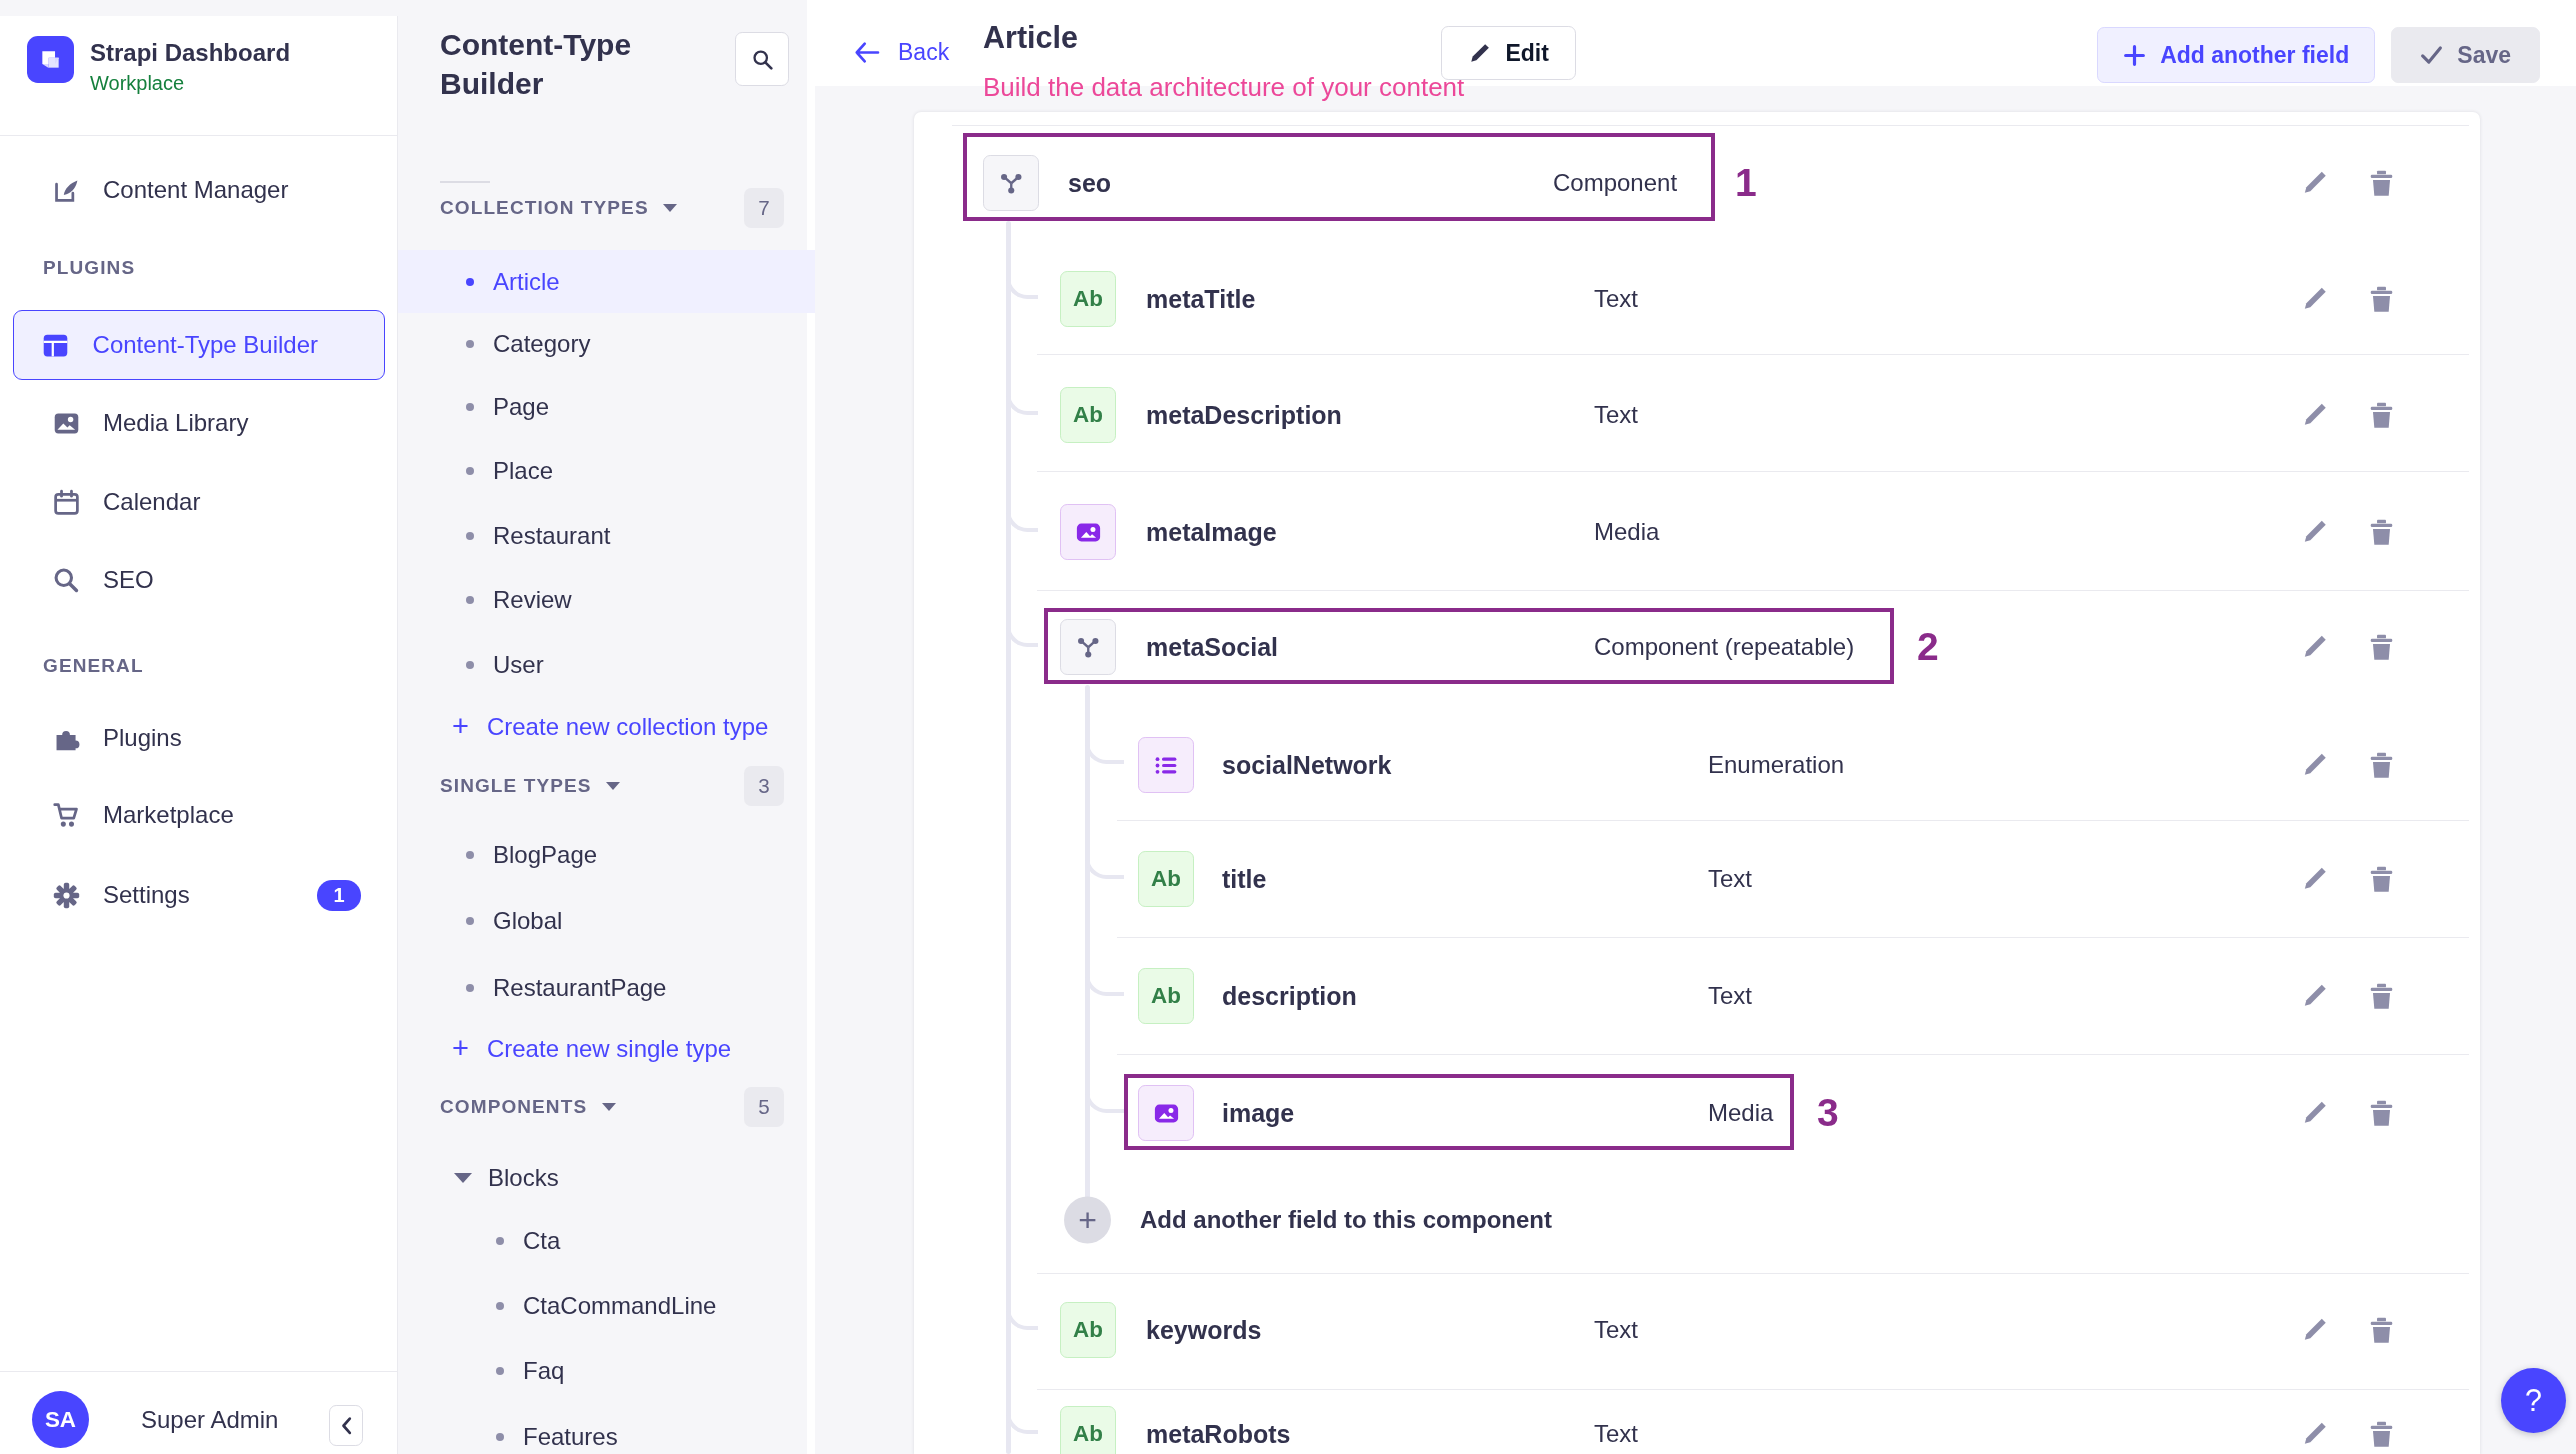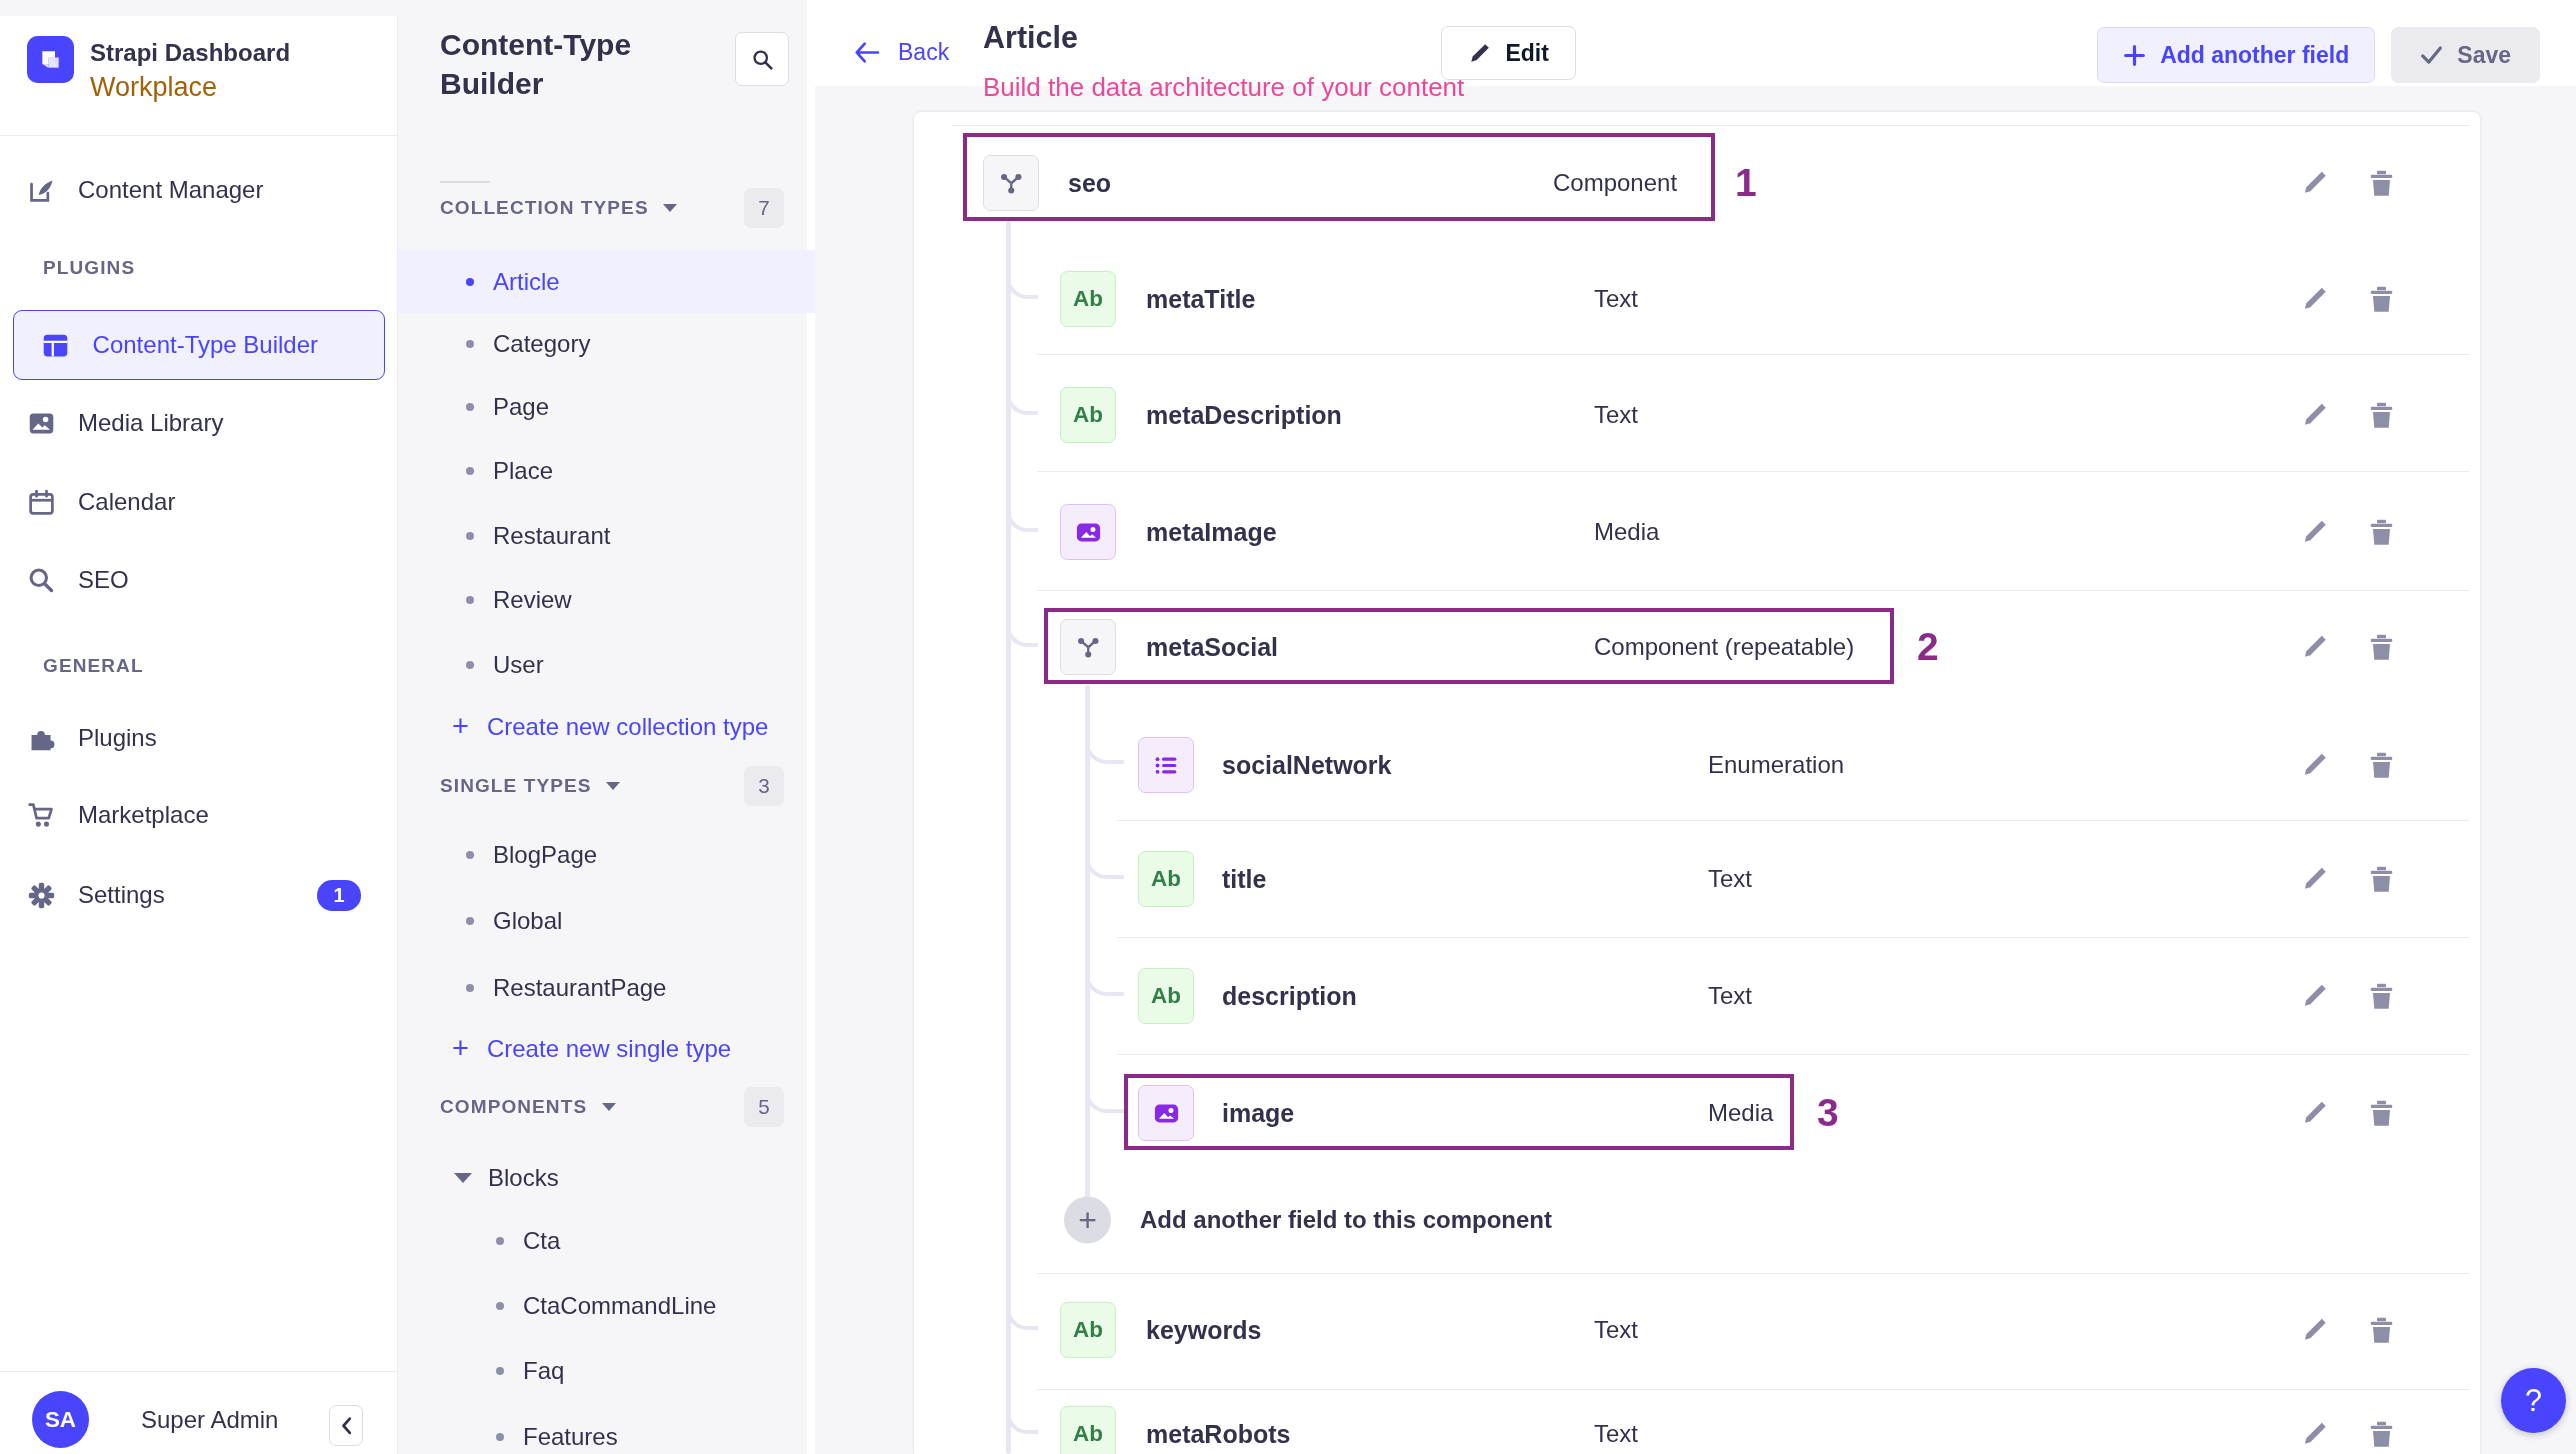--- a/index.html
+++ b/index.html
@@ -4,23 +4,23 @@
 <style>
   html,body{margin:0;padding:0;background:#f6f6f9;}
   *{box-sizing:border-box;}
   #root{position:relative;width:2576px;height:1454px;overflow:hidden;
         background:#f6f6f9;font-family:"Liberation Sans",sans-serif;color:#32324d;}
 
   
   #sidebar{position:absolute;left:0;top:16px;width:398px;height:1454px;background:#fff;border-right:0.9px solid #eaeaef;}
   .logo-box{position:absolute;left:27px;top:20px;width:47px;height:47px;border-radius:10.8px;background:#4945ff;display:flex;align-items:center;justify-content:center;}
   .brand-title{position:absolute;left:90px;top:23px;font-size:24px;font-weight:700;color:#32324d;}
-  .brand-sub{position:absolute;left:90px;top:56px;font-size:27px;color:#a16207;}
+  .brand-sub{position:absolute;left:90px;top:56px;font-size:20px;color:#15803d;}
   .sb-div{position:absolute;left:0;width:398px;height:0.9px;background:#eaeaef;}
-  .snav{position:absolute;left:0;width:398px;height:50px;display:flex;align-items:center;gap:21.5px;padding-left:26px;font-size:24px;color:#32324d;cursor:pointer;}
+  .snav{position:absolute;left:0;width:398px;height:50px;display:flex;align-items:center;gap:21.5px;padding-left:51px;font-size:24px;color:#32324d;cursor:pointer;}
   .snav .ic{width:30.5px;height:30.5px;flex:0 0 30.5px;display:flex;align-items:center;justify-content:center;}
   .sec-label{position:absolute;left:43px;font-size:19px;font-weight:700;letter-spacing:1.1px;color:#666687;}
   .snav-active{position:absolute;left:12.6px;width:372px;height:70px;border:1.8px solid #4945ff;background:#f0f0ff;border-radius:9px;display:flex;align-items:center;gap:21.5px;padding-left:27px;font-size:24px;color:#4945ff;cursor:pointer;}
   .badge-pill{position:absolute;border-radius:15.3px;background:#4945ff;color:#fff;font-size:20px;font-weight:700;display:flex;align-items:center;justify-content:center;}
   .avatar{position:absolute;left:32px;top:1375px;width:57px;height:57px;border-radius:50%;background:#4945ff;color:#fff;font-size:22.4px;font-weight:700;display:flex;align-items:center;justify-content:center;}
   .user-name{position:absolute;left:141px;top:1390px;font-size:24px;color:#32324d;}
   .collapse-btn{position:absolute;left:329px;top:1389px;width:34px;height:41px;border:0.9px solid #dcdce4;border-radius:7.2px;background:#fff;display:flex;align-items:center;justify-content:center;cursor:pointer;}
 
   
   #subnav{position:absolute;left:398px;top:0;width:417px;height:1454px;background:#f6f6f9;border-right:0.9px solid #eaeaef;}

